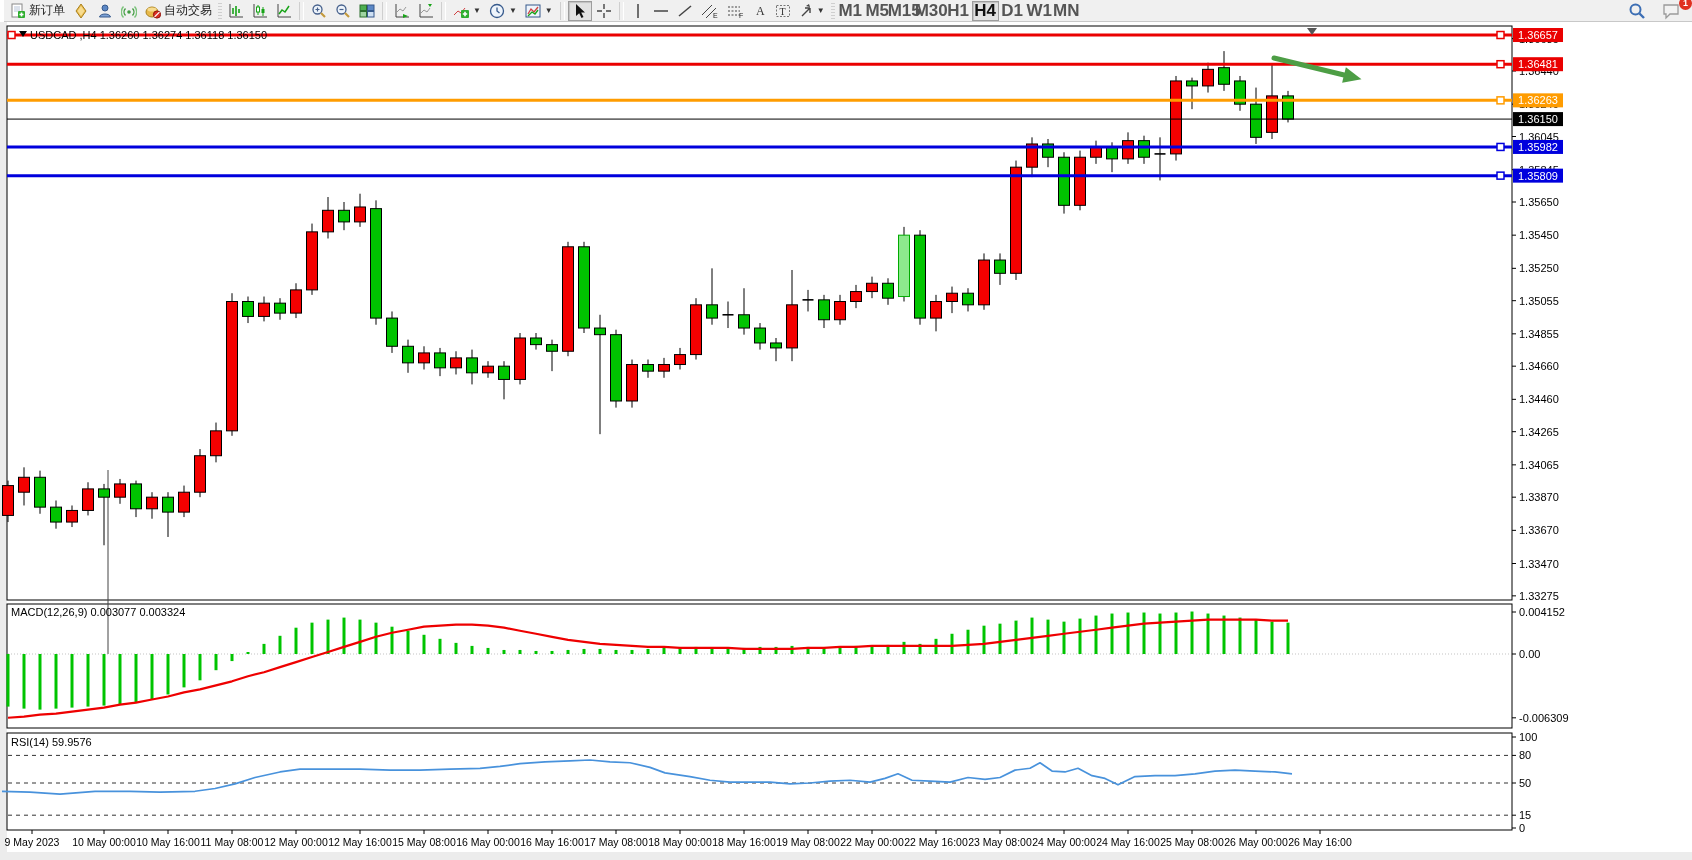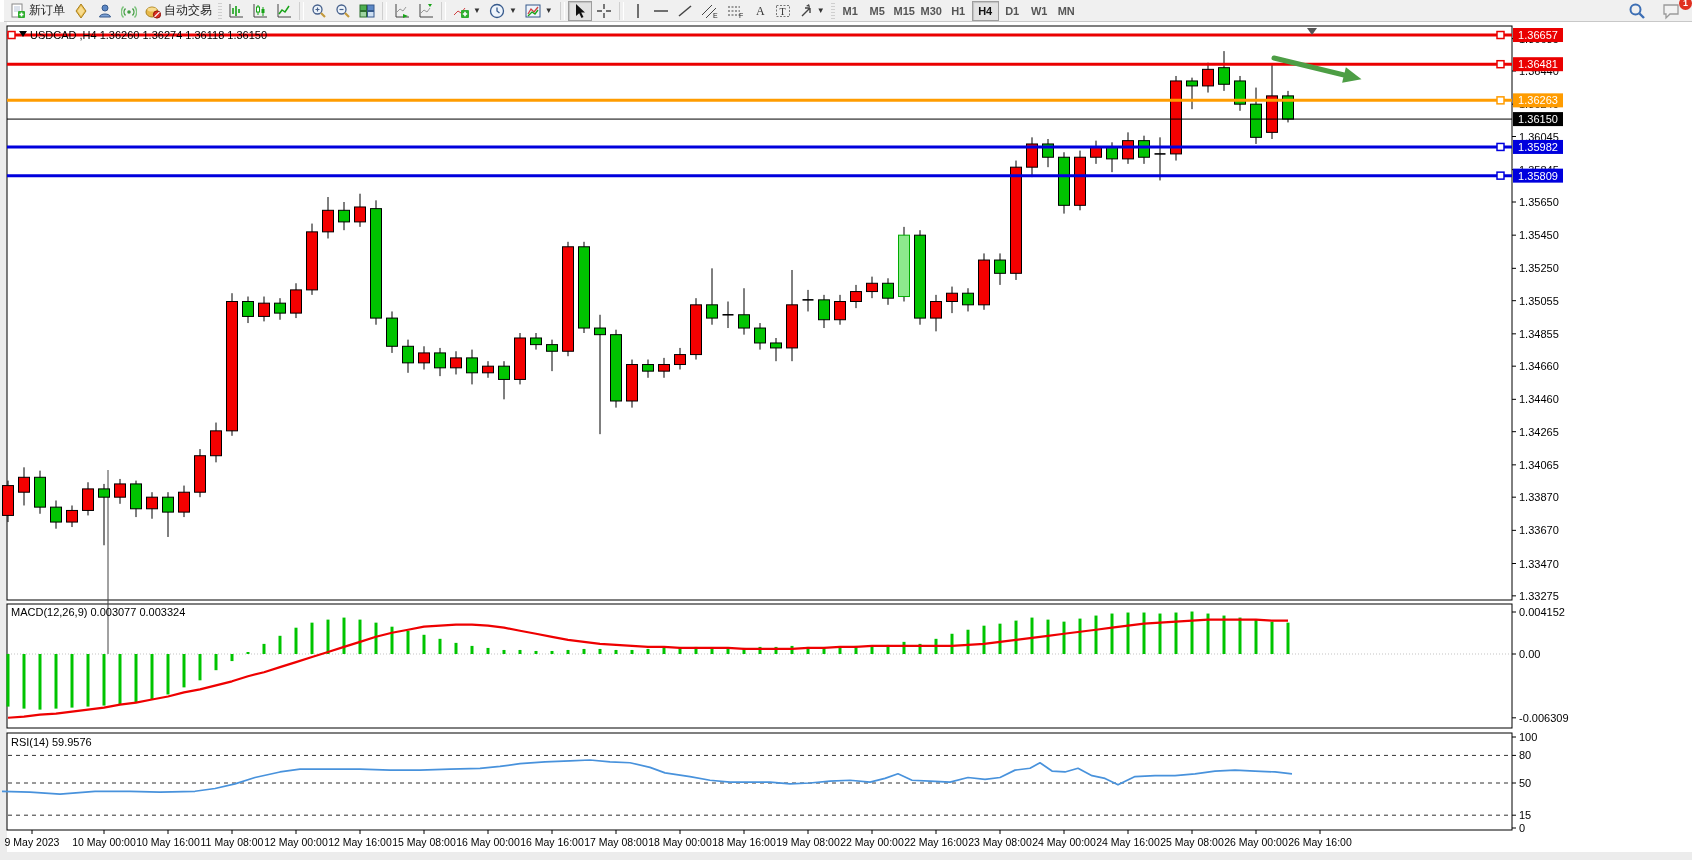--- a/index.html
+++ b/index.html
@@ -7,21 +7,21 @@
        font-family:"Liberation Sans",sans-serif;background:#ffffff;}
   
   #toolbar{position:absolute;left:4px;top:0;width:1692px;height:22px;z-index:5;
            background:#f0f0f0;border-bottom:1px solid #c8c8c8;
            display:flex;align-items:center;padding:0 2px;box-sizing:border-box;}
   .tb{display:inline-flex;align-items:center;gap:3px;height:20px;border:1px solid transparent;
       background:transparent;padding:0 3px;font-family:"Liberation Sans",sans-serif;
       font-size:12px;color:#222;cursor:default;}
   .tb svg{display:block;}
   .tb.pressed{border:1px solid #9d9d9d;background:#e2e2e2;box-shadow:inset 1px 1px 1px rgba(0,0,0,.15);}
-  .tf{font-size:11px;font-weight:bold;color:#555;width:27px;justify-content:center;padding:0;}
+  .tf{font-size:17px;font-weight:bold;color:#555;width:27px;justify-content:center;padding:0;}
   .tf.pressed{color:#111;text-align:right;}
   .sep{width:3px;height:18px;margin:0 3px;border-left:1px solid #cfcfcf;border-right:1px solid #ffffff;}
   .grip{width:4px;height:16px;margin:0 2px;background:repeating-linear-gradient(to bottom,#cfcfcf 0 1px,#f0f0f0 1px 3px);}
   .caret{font-size:8px;color:#333;margin-left:1px;}
   #tb-right{margin-left:auto;display:flex;align-items:center;gap:8px;padding-right:8px;}
   .badge{position:absolute;top:-5px;right:-7px;min-width:13px;height:13px;border-radius:7px;
          background:#e03020;color:#fff;font-size:9px;font-weight:bold;text-align:center;line-height:13px;}
   
   #surface{position:absolute;left:0;top:0;width:1692px;height:860px;z-index:1;}
 </style>

